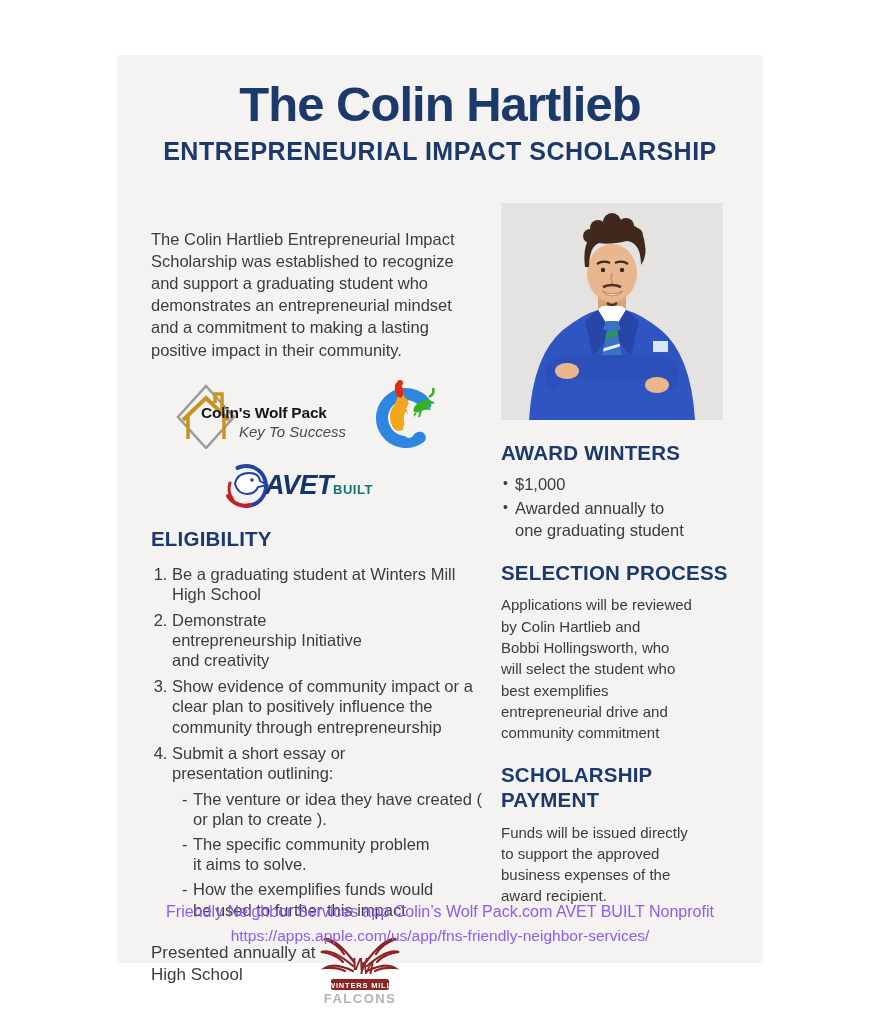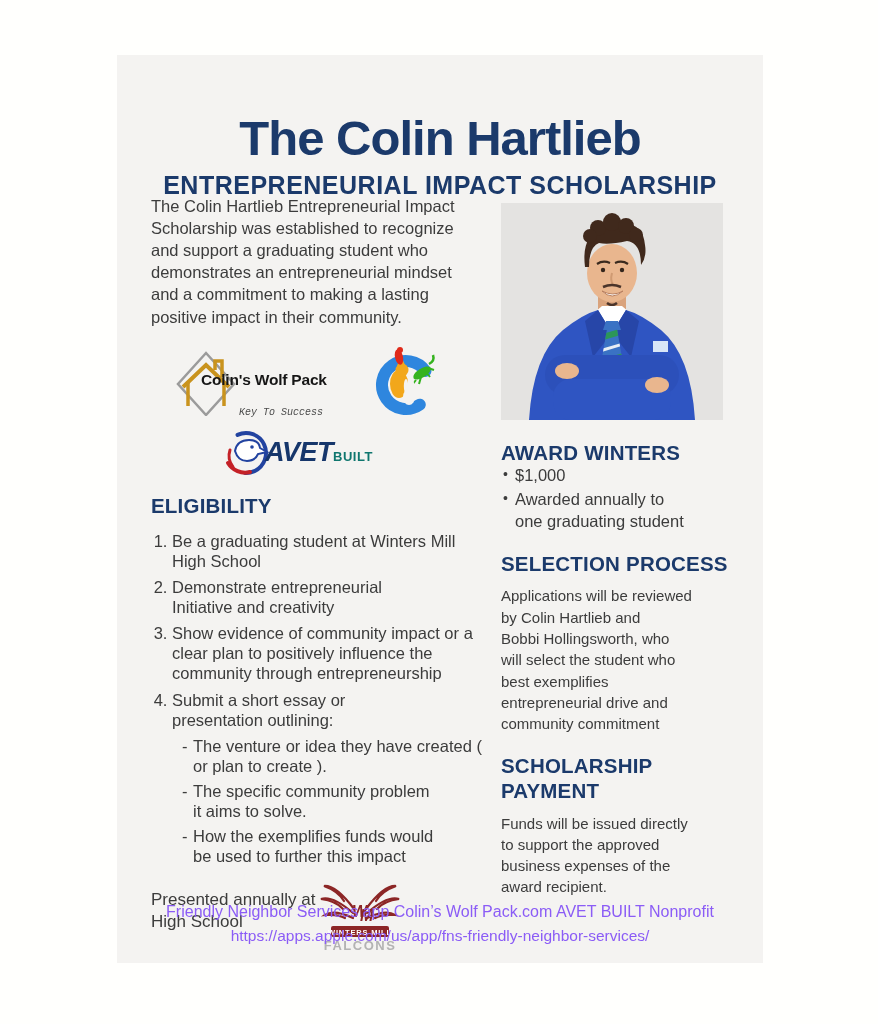--- a/index.html
+++ b/index.html
@@ -1,34 +1,34 @@
 <!DOCTYPE html>
 <html><head>
 <meta charset="utf-8">
 <style>
   * { margin:0; padding:0; box-sizing:border-box; }
   html,body { width:878px; height:1024px; background:#fffffd; font-family:"Liberation Sans", sans-serif; }
   .page { position:relative; width:878px; height:1024px; overflow:hidden; }
   .card { position:absolute; left:117px; top:55px; width:646px; height:908px; background:#f4f3f1; }
 
-  .title-block { position:absolute; top:24px; left:0; width:100%; text-align:center; color:#1b3a6b;margin-top:34px; }
+  .title-block { position:absolute; top:24px; left:0; width:100%; text-align:center; color:#1b3a6b; }
   .title { font-size:49px; font-weight:700; letter-spacing:-1px; line-height:1.05; }
   .subtitle { margin-top:7px; font-size:25px; font-weight:600; letter-spacing:0.5px; }
 
   .left-col  { position:absolute; left:34px;  top:140px; width:332px; color:#3c3c3c; }
   .right-col { position:absolute; left:384px; top:148px; width:232px; color:#3c3c3c; }
 
-  .intro { font-size:16.5px; line-height:1.34; width:322px; }
+  .intro { font-size:16.5px; line-height:1.34; width:322px;margin-top:33px; }
 
   .logos-row { display:flex; align-items:center; margin-top:16px; margin-left:24px; }
   .wolfpack { position:relative; width:168px; height:68px; }
   .wolfpack svg { position:absolute; left:0; top:0; }
   .wp-text { position:absolute; left:26px; top:23px; width:150px; }
   .wp-name { font-size:15.5px; font-weight:800; color:#161616; letter-spacing:-0.2px; }
-  .wp-tag  { margin-top:18px; margin-left:38px; font-family:Liberation Mono, monospace; font-style:italic; font-size:10px; color:#4a4a4a; }
+  .wp-tag  { margin-top:1px; margin-left:38px; font-family:Liberation Sans, sans-serif; font-style:italic; font-size:15px; color:#4a4a4a; }
   .fns-logo { margin-left:26px; }
 
   .avet-row { display:flex; align-items:center; margin-top:9px; margin-left:70px; }
   .avet-text { display:flex; align-items:baseline; margin-left:-6px; }
   .avet-primary { font-size:27px; font-weight:800; font-style:italic; color:#16366b; letter-spacing:-0.5px; }
   .avet-secondary { font-size:13px; font-weight:800; color:#0f766e; letter-spacing:0.5px; }
 
   .section-heading { font-size:20.5px; font-weight:700; color:#1b3a6b; letter-spacing:0.2px; }
   .elig-heading { margin-top:17px; }
 
@@ -39,21 +39,21 @@
   ul.dashes li { position:relative; padding-left:11px; margin-bottom:5px; }
   ul.dashes li::before { content:"-"; position:absolute; left:0; }
   .w250 { max-width:250px; } .w262 { max-width:262px; }
 
   .presented-row { display:flex; align-items:flex-start; margin-top:12px; }
   .presented-text { width:165px; font-size:17px; line-height:1.3; padding-top:10px; }
 
   .photo { width:222px; height:217px; background:#e4e3e1; overflow:hidden; }
 
   .award-heading { margin-top:21px; }
-  ul.bullets { list-style:none; font-size:16.5px; line-height:1.3; }
+  ul.bullets { margin-top:9px; list-style:none; font-size:16.5px; line-height:1.3; }
   ul.bullets li { position:relative; padding-left:14px; margin-bottom:3px; }
   ul.bullets li::before { content:"•"; position:absolute; left:2px; font-size:14px; }
 
   .para { margin-top:9px; font-size:15px; line-height:1.42; }
   .pre { white-space:pre-line; }
   .mt20 { margin-top:20px; }
   .payment-heading { line-height:1.2; }
 
   .footer { position:absolute; bottom:16px; left:0; width:100%; text-align:center; color:#8b5cf6; line-height:1.5; }
   .footer-line1 { font-size:16px; }
@@ -115,21 +115,21 @@
         <div class="avet-text">
           <span class="avet-primary">AVET</span>
           <span class="avet-secondary">BUILT</span>
         </div>
       </div>
 
       <h2 class="section-heading elig-heading">ELIGIBILITY</h2>
 
       <ol class="elig-list">
         <li>Be a graduating student at Winters Mill High School</li>
-        <li class="w215">Demonstrate entrepreneurial Initiative and creativity</li>
+        <li class="w215">Demonstrate entrepreneurship Initiative and creativity</li>
         <li>Show evidence of community impact or a clear plan to positively influence the community through entrepreneurship</li>
         <li class="w190">Submit a short essay or presentation outlining:</li>
         <ul class="dashes">
           <li>The venture or idea they have created ( or plan to create ).</li>
           <li class="w250">The specific community problem it aims to solve.</li>
           <li class="w262">How the exemplifies funds would be used to further this impact</li>
         </ul>
       </ol>
 
       <div class="presented-row">

